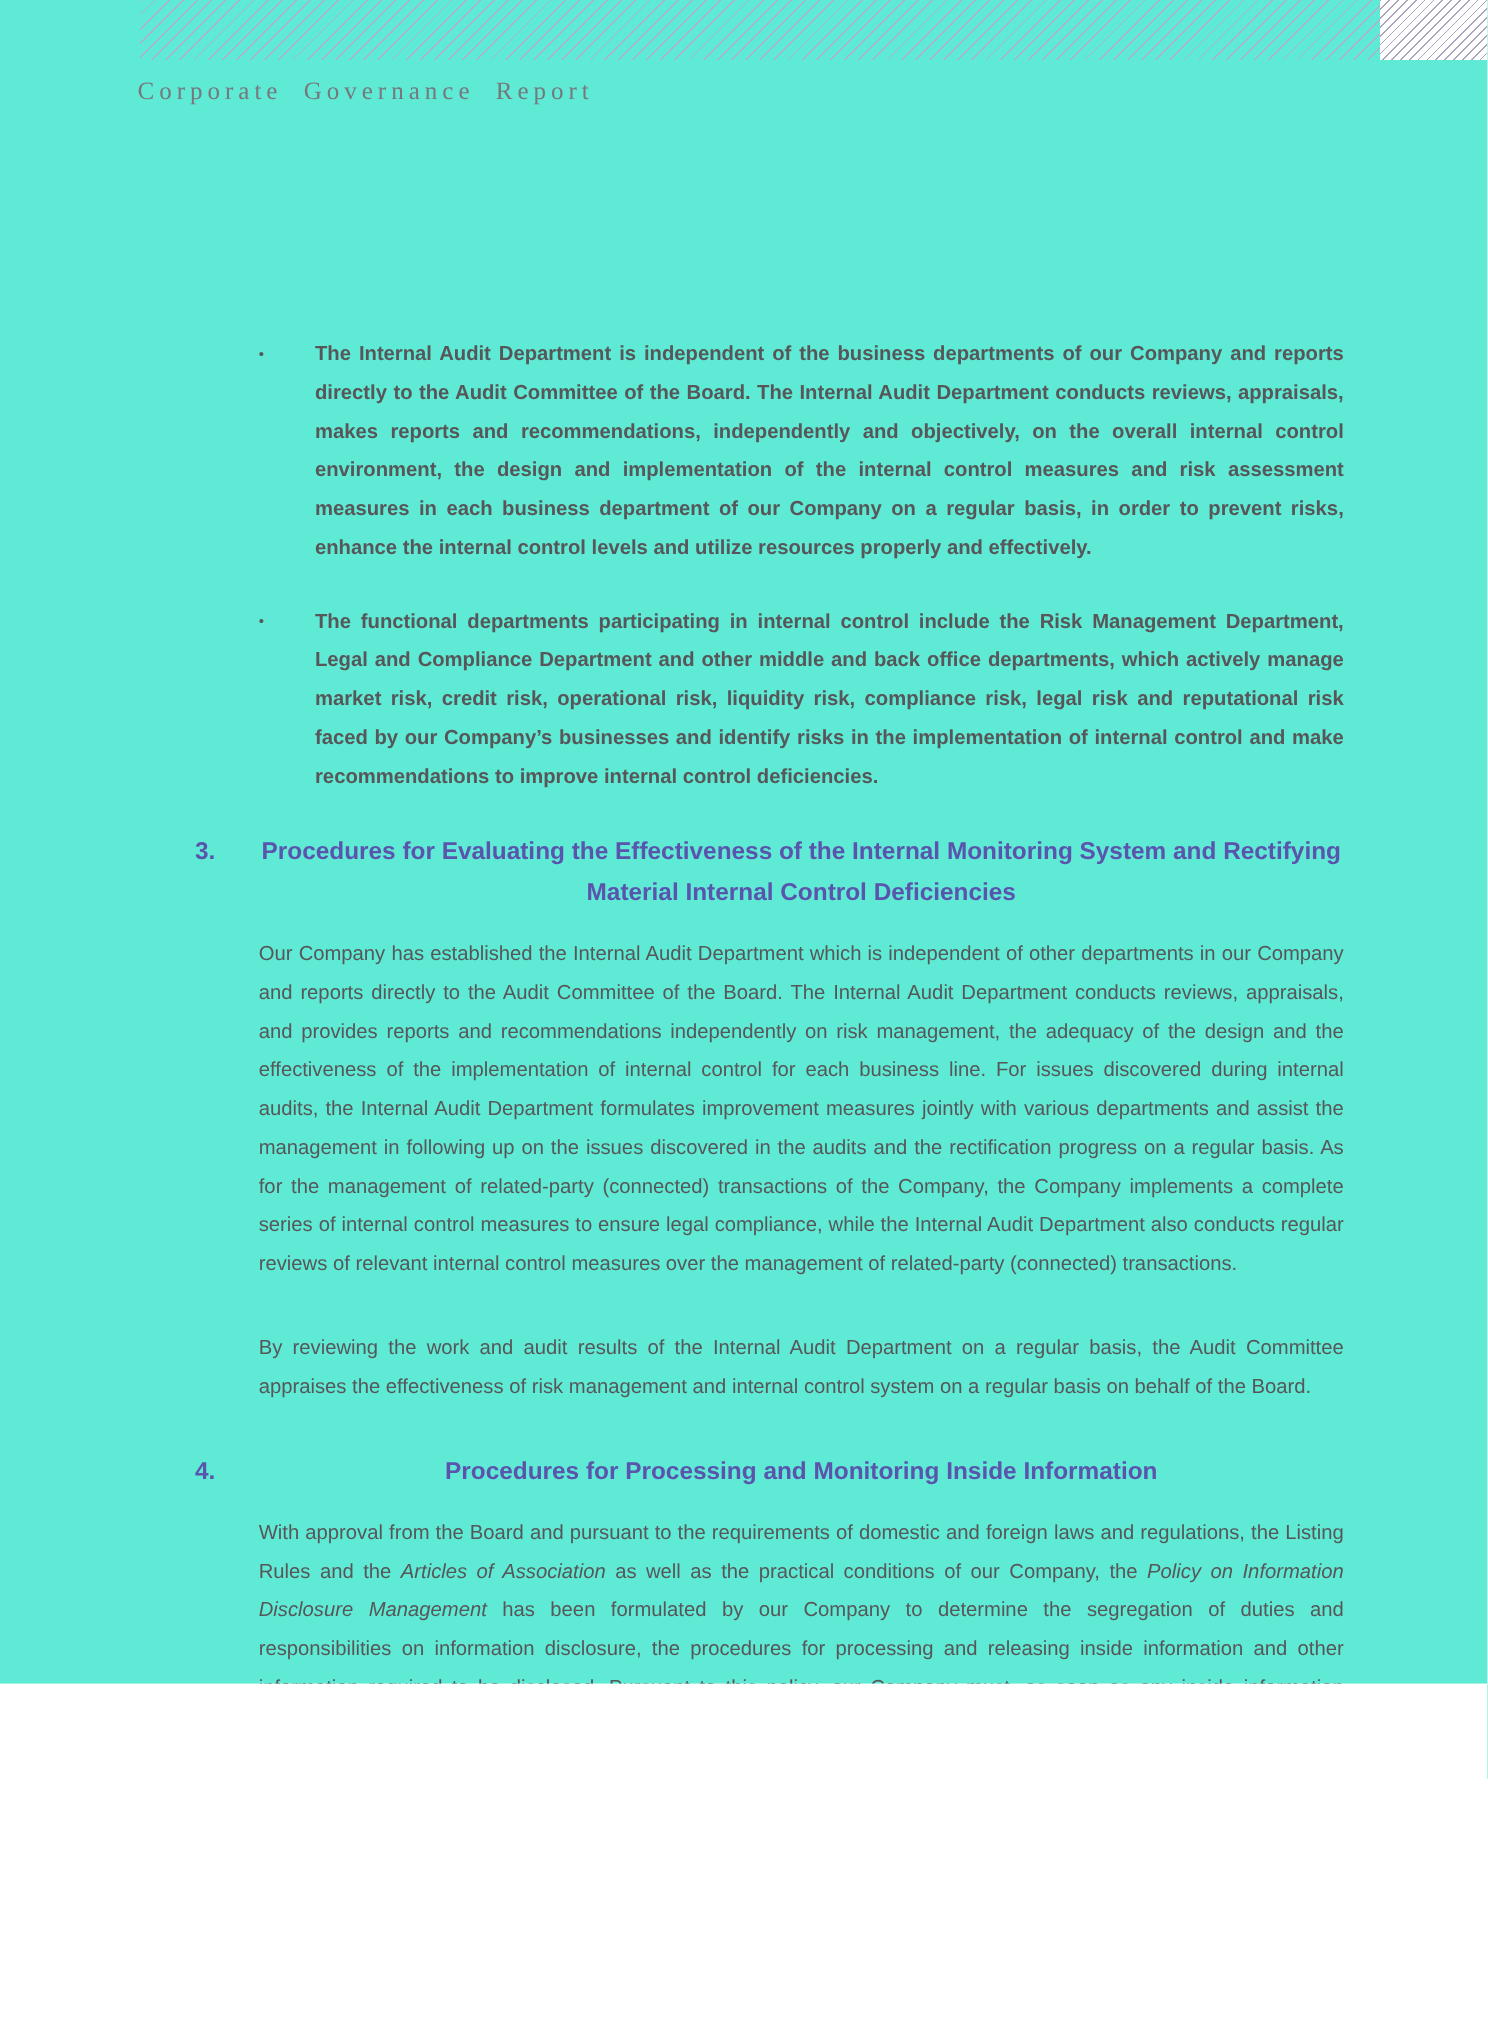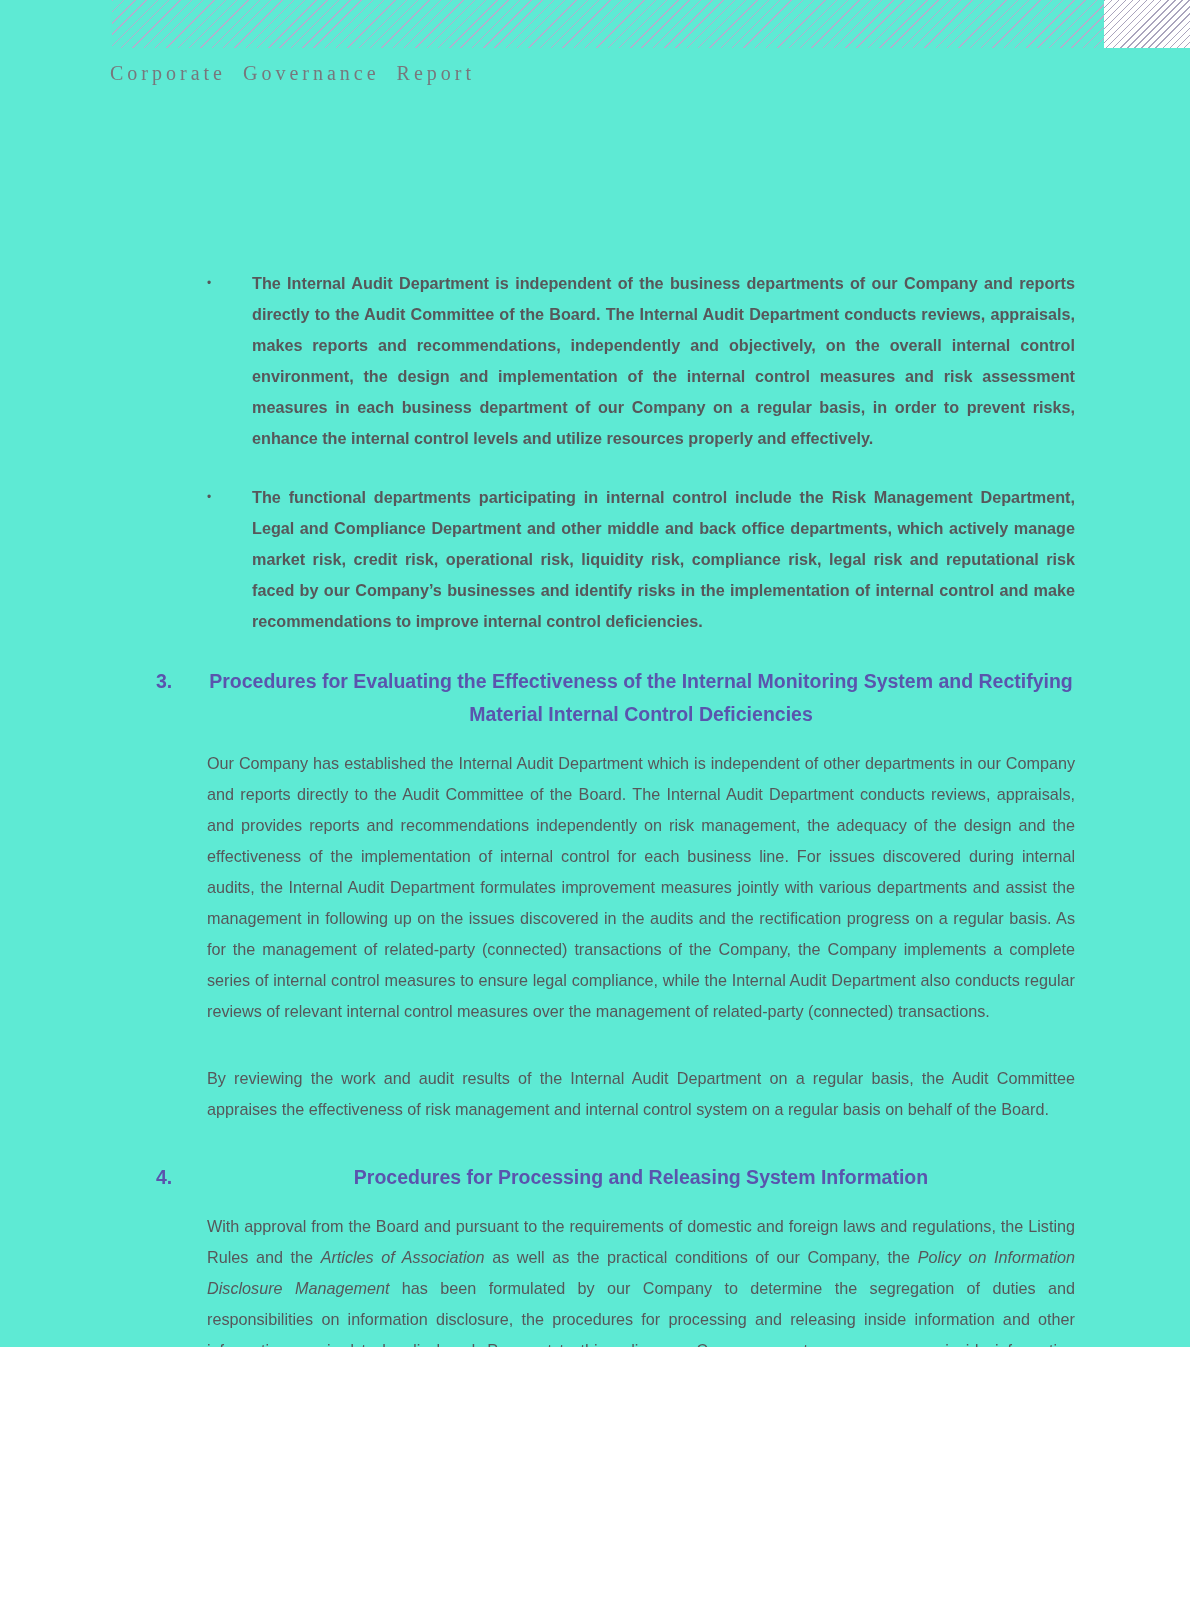--- a/index.html
+++ b/index.html
@@ -123,21 +123,21 @@
       <span class="section-number">3.</span>
       <span class="section-title">Procedures for Evaluating the Effectiveness of the Internal Monitoring System and Rectifying Material Internal Control Deficiencies</span>
     </div>
 
     <p class="body-para">Our Company has established the Internal Audit Department which is independent of other departments in our Company and reports directly to the Audit Committee of the Board. The Internal Audit Department conducts reviews, appraisals, and provides reports and recommendations independently on risk management, the adequacy of the design and the effectiveness of the implementation of internal control for each business line. For issues discovered during internal audits, the Internal Audit Department formulates improvement measures jointly with various departments and assist the management in following up on the issues discovered in the audits and the rectification progress on a regular basis. As for the management of related-party (connected) transactions of the Company, the Company implements a complete series of internal control measures to ensure legal compliance, while the Internal Audit Department also conducts regular reviews of relevant internal control measures over the management of related-party (connected) transactions.</p>
 
     <p class="body-para">By reviewing the work and audit results of the Internal Audit Department on a regular basis, the Audit Committee appraises the effectiveness of risk management and internal control system on a regular basis on behalf of the Board.</p>
 
     <div class="section-heading">
       <span class="section-number">4.</span>
-      <span class="section-title">Procedures for Processing and Releasing System Information</span>
+      <span class="section-title">Procedures for Processing and Monitoring Inside Information</span>
     </div>
 
     <p class="body-para"><span>With approval from the Board and pursuant to the requirements of domestic and foreign laws and regulations, the Listing Rules and the </span><i>Articles of Association</i><span> as well as the practical conditions of our Company, the </span><i>Policy on Information Disclosure Management</i><span> has been formulated by our Company to determine the segregation of duties and responsibilities on information disclosure, the procedures for processing and releasing inside information and other information required to be disclosed. Pursuant to this policy, our Company must, as soon as any inside information comes to its knowledge or a false market may be established, disclose the information to the public to the reasonable and practicable extent.</span></p>
 
   </div>
 
   <div class="page-number">190</div>
 
 </div>
 

